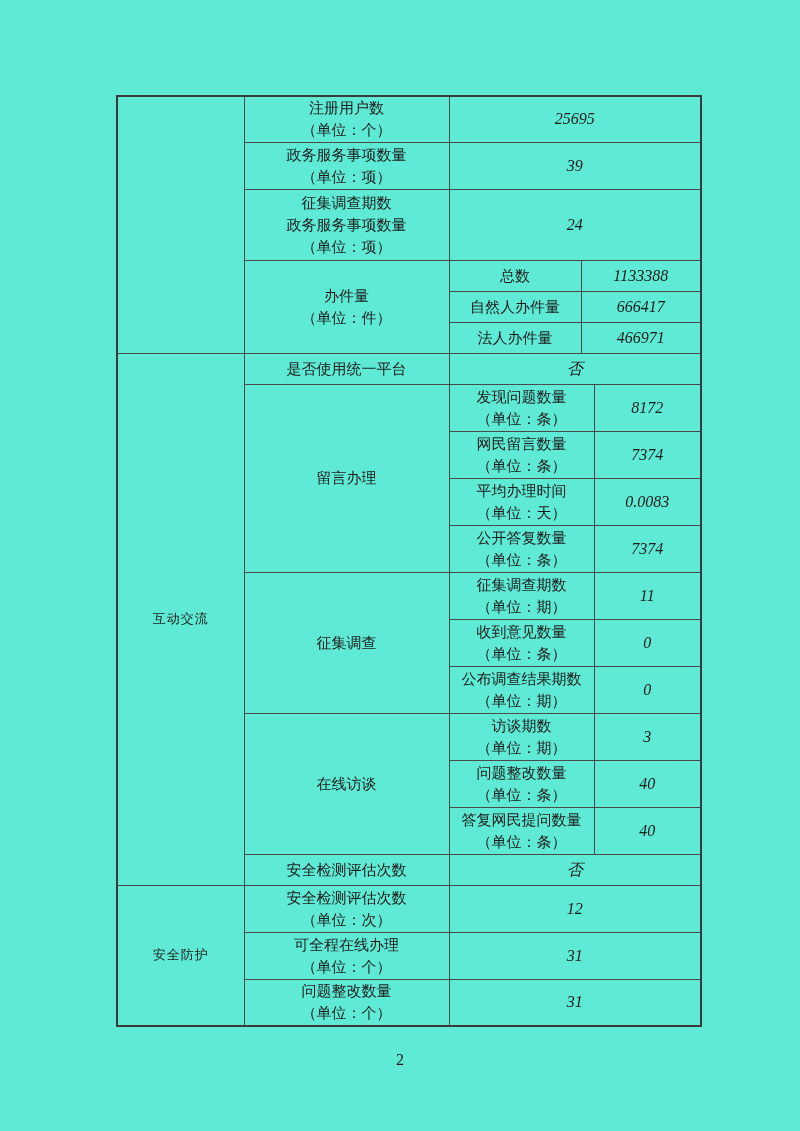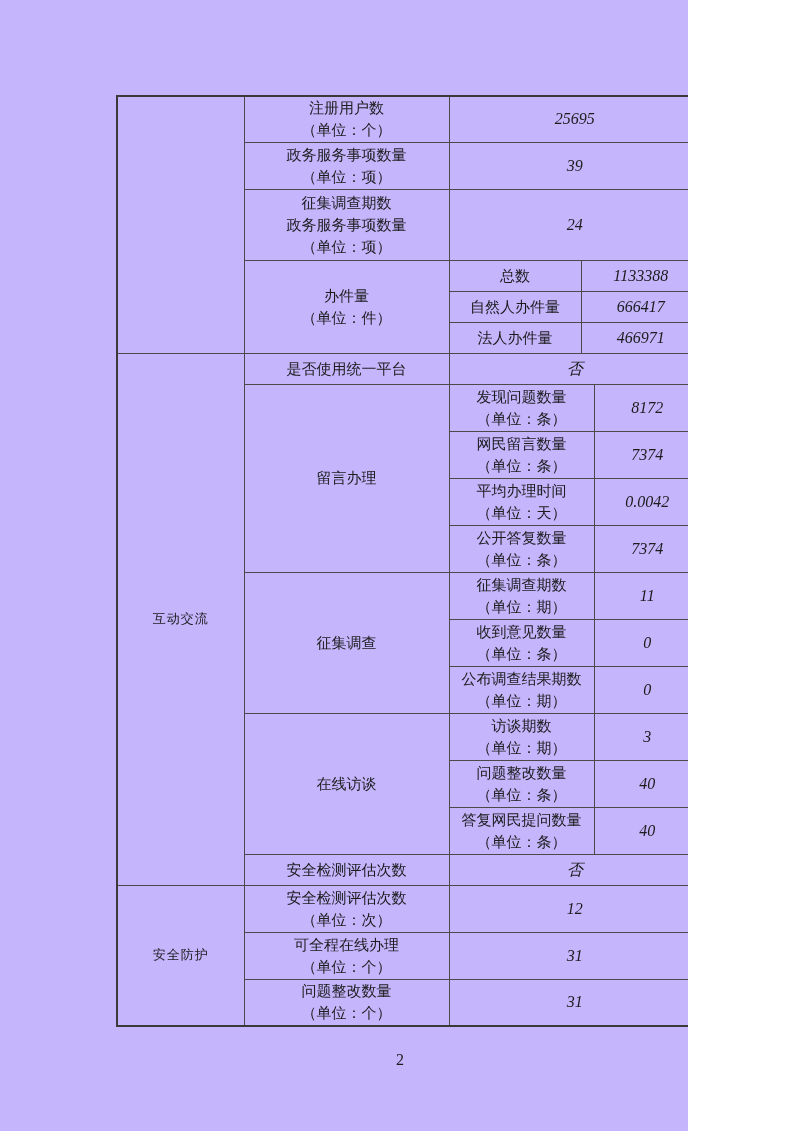--- a/index.html
+++ b/index.html
@@ -3,22 +3,22 @@
 <meta charset="utf-8">
 <style>
   :root{
     --line:#4a4a4a;
     --line-strong:#3a3a3a;
     --ink:#1c1c1c;
   }
   html,body{margin:0;padding:0;background:#ffffff;}
   .page{
     position:relative;
-    width:688px;height:1131px;
-    background:#c4b5fd;
+    width:800px;height:1131px;
+    background:#5eead4;
     font-family:"Liberation Serif","DejaVu Serif",serif;
     color:var(--ink);
     overflow:hidden;
   }
   table.report{
     position:absolute;left:116px;top:95px;
     width:584px;
     border-collapse:collapse;
     table-layout:fixed;
     border:2px solid var(--line-strong);
@@ -116,21 +116,21 @@
           <span class="line">网民留言数量</span>
           <span class="line">（单位：条）</span>
         </td>
         <td class="val">7374</td>
       </tr>
       <tr class="h47">
         <td class="sublbl" colspan="2">
           <span class="line">平均办理时间</span>
           <span class="line">（单位：天）</span>
         </td>
-        <td class="val">0.0042</td>
+        <td class="val">0.0083</td>
       </tr>
       <tr class="h47">
         <td class="sublbl" colspan="2">
           <span class="line">公开答复数量</span>
           <span class="line">（单位：条）</span>
         </td>
         <td class="val">7374</td>
       </tr>
       <tr class="h47">
         <td class="lbl" rowspan="3">征集调查</td>

